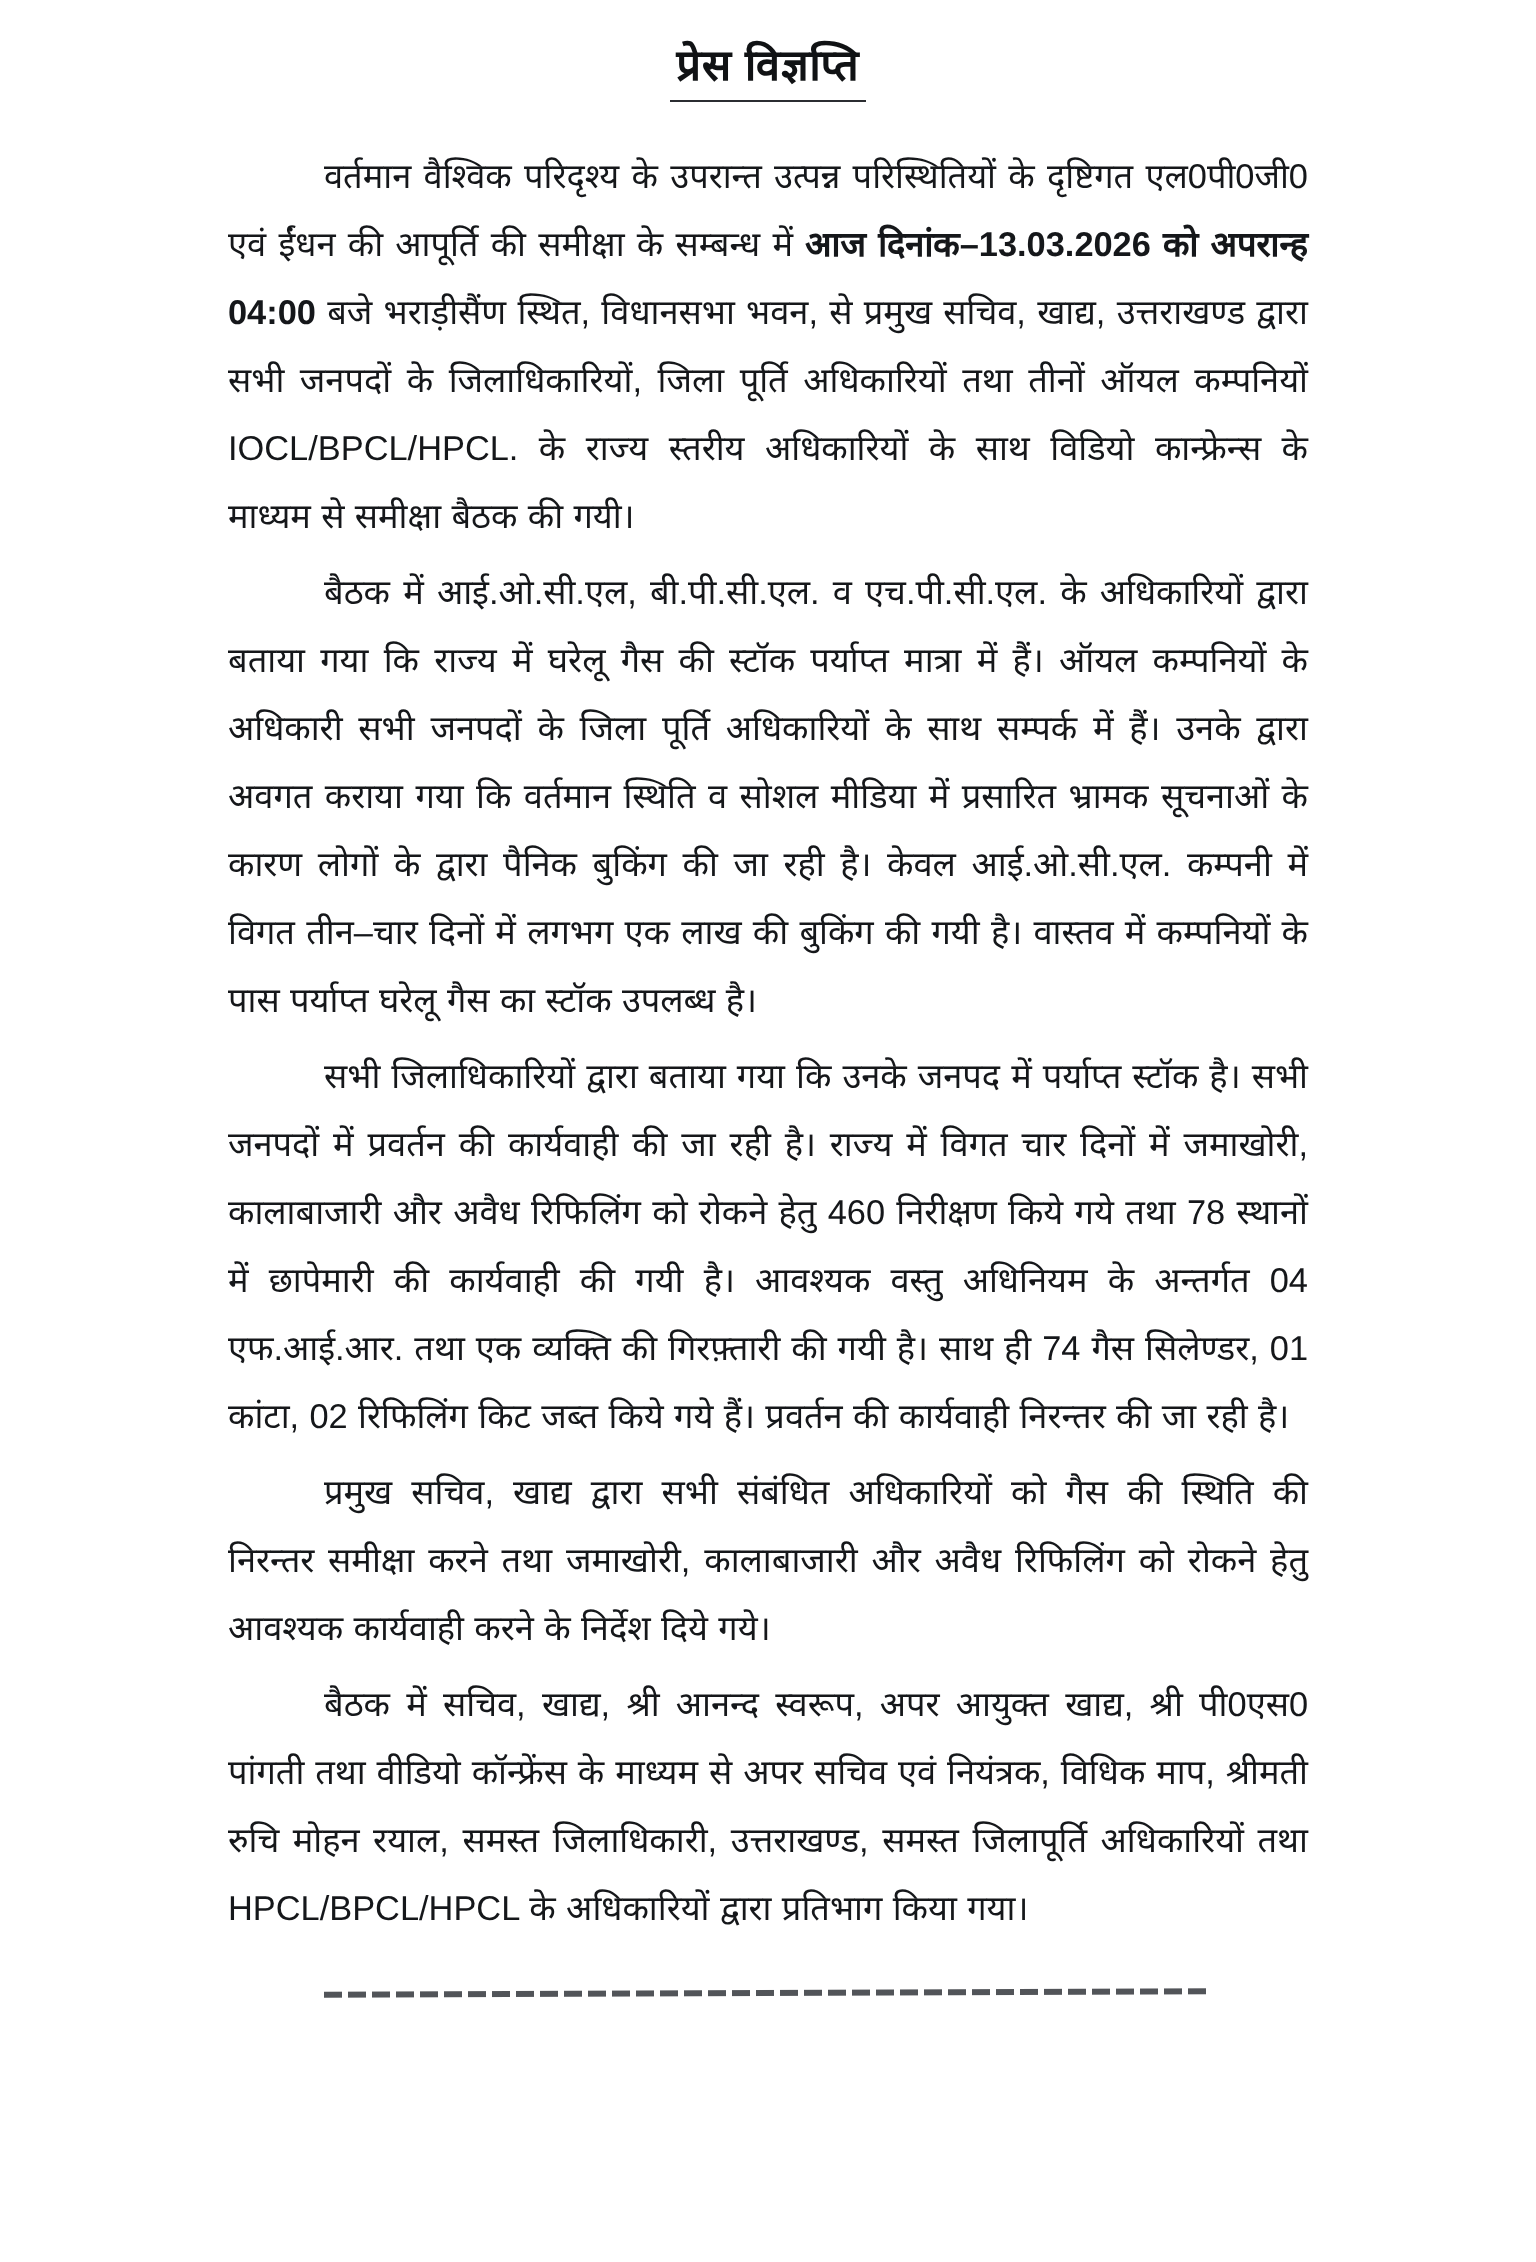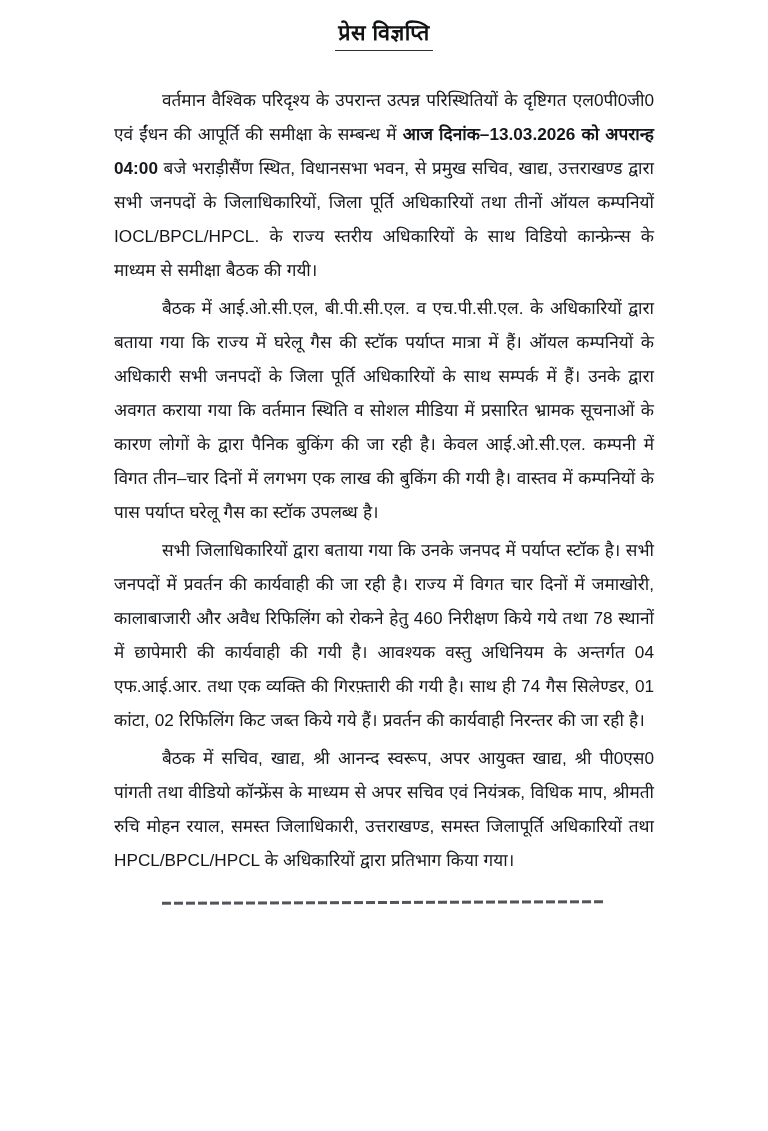--- a/index.html
+++ b/index.html
@@ -31,21 +31,21 @@
     display: inline-block;
     font-size: 21.5px;
     font-weight: 700;
     letter-spacing: 0.5px;
     color: #101214;
     border-bottom: 1.4px solid #2b2d31;
     padding: 0 3px 3px 3px;
     line-height: 1.25;
   }
   .body-block {
-    margin: 12px auto;
+    margin: 0 auto;
     width: 540px;
     padding-top: 14px;
   }
   p.para {
     margin: 0 0 4px 0;
     font-size: 17.2px;
     line-height: 34px;
     text-align: justify;
     text-justify: inter-word;
     text-indent: 48px;
@@ -85,20 +85,21 @@
 <div class="page">
 
   <div class="doc-title-wrap">
     <span class="doc-title">प्रेस विज्ञप्ति</span>
   </div>
 
   <div class="body-block">
     <p class="para"><span>वर्तमान वैश्विक परिदृश्य के उपरान्त उत्पन्न परिस्थितियों के दृष्टिगत एल0पी0जी0 एवं ईंधन की आपूर्ति की समीक्षा के सम्बन्ध में </span><span class="bold">आज दिनांक–13.03.2026 को अपरान्ह 04:00</span><span> बजे भराड़ीसैंण स्थित, विधानसभा भवन, से प्रमुख सचिव, खाद्य, उत्तराखण्ड द्वारा सभी जनपदों के जिलाधिकारियों, जिला पूर्ति अधिकारियों तथा तीनों ऑयल कम्पनियों IOCL/BPCL/HPCL. के राज्य स्तरीय अधिकारियों के साथ विडियो कान्फ्रेन्स के माध्यम से समीक्षा बैठक की गयी।</span></p>
     <p class="para"><span>बैठक में आई.ओ.सी.एल, बी.पी.सी.एल. व एच.पी.सी.एल. के अधिकारियों द्वारा बताया गया कि राज्य में घरेलू गैस की स्टॉक पर्याप्त मात्रा में हैं। ऑयल कम्पनियों के अधिकारी सभी जनपदों के जिला पूर्ति अधिकारियों के साथ सम्पर्क में हैं। उनके द्वारा अवगत कराया गया कि वर्तमान स्थिति व सोशल मीडिया में प्रसारित भ्रामक सूचनाओं के कारण लोगों के द्वारा पैनिक बुकिंग की जा रही है। केवल आई.ओ.सी.एल. कम्पनी में विगत तीन–चार दिनों में लगभग एक लाख की बुकिंग की गयी है। वास्तव में कम्पनियों के पास पर्याप्त घरेलू गैस का स्टॉक उपलब्ध है।</span></p>
     <p class="para"><span>सभी जिलाधिकारियों द्वारा बताया गया कि उनके जनपद में पर्याप्त स्टॉक है। सभी जनपदों में प्रवर्तन की कार्यवाही की जा रही है। राज्य में विगत चार दिनों में जमाखोरी, कालाबाजारी और अवैध रिफिलिंग को रोकने हेतु 460 निरीक्षण किये गये तथा 78 स्थानों में छापेमारी की कार्यवाही की गयी है। आवश्यक वस्तु अधिनियम के अन्तर्गत 04 एफ.आई.आर. तथा एक व्यक्ति की गिरफ़्तारी की गयी है। साथ ही 74 गैस सिलेण्डर, 01 कांटा, 02 रिफिलिंग किट जब्त किये गये हैं। प्रवर्तन की कार्यवाही निरन्तर की जा रही है।</span></p>
+    <p class="para"><span>प्रमुख सचिव, खाद्य द्वारा सभी संबंधित अधिकारियों को गैस की स्थिति की निरन्तर समीक्षा करने तथा जमाखोरी, कालाबाजारी और अवैध रिफिलिंग को रोकने हेतु आवश्यक कार्यवाही करने के निर्देश दिये गये।</span></p>
     <p class="para"><span>बैठक में सचिव, खाद्य, श्री आनन्द स्वरूप, अपर आयुक्त खाद्य, श्री पी0एस0 पांगती तथा वीडियो कॉन्फ्रेंस के माध्यम से अपर सचिव एवं नियंत्रक, विधिक माप, श्रीमती रुचि मोहन रयाल, समस्त जिलाधिकारी, उत्तराखण्ड, समस्त जिलापूर्ति अधिकारियों तथा HPCL/BPCL/HPCL के अधिकारियों द्वारा प्रतिभाग किया गया।</span></p>
   </div>
 
   <div class="divider-wrap">
     <div class="divider"></div>
   </div>
 
 </div>
 
 </body></html>

